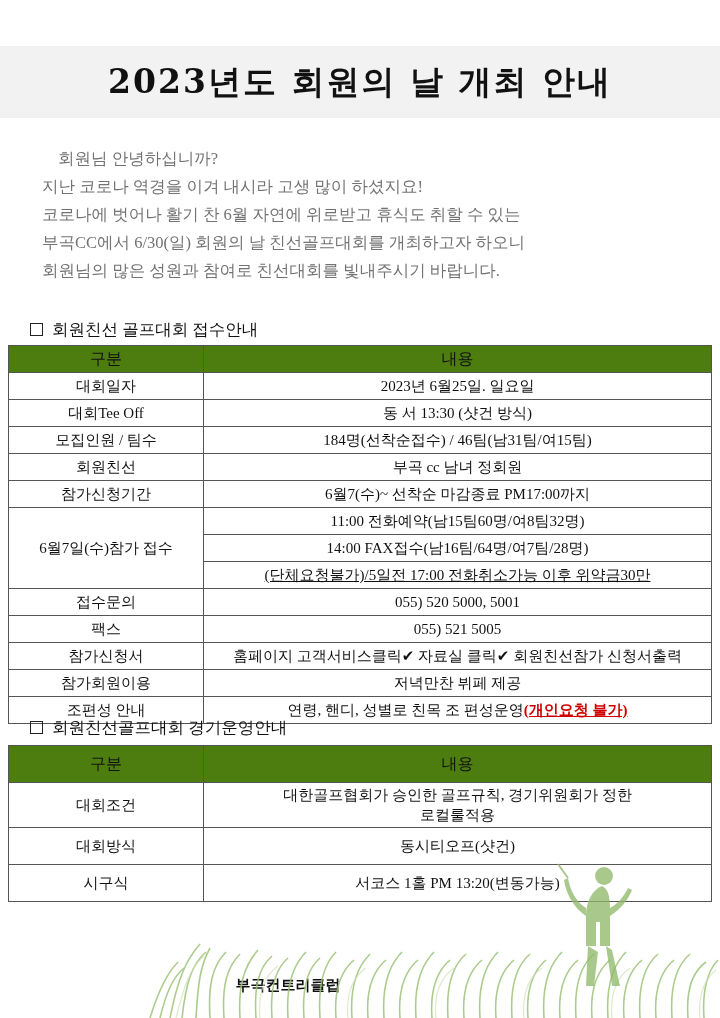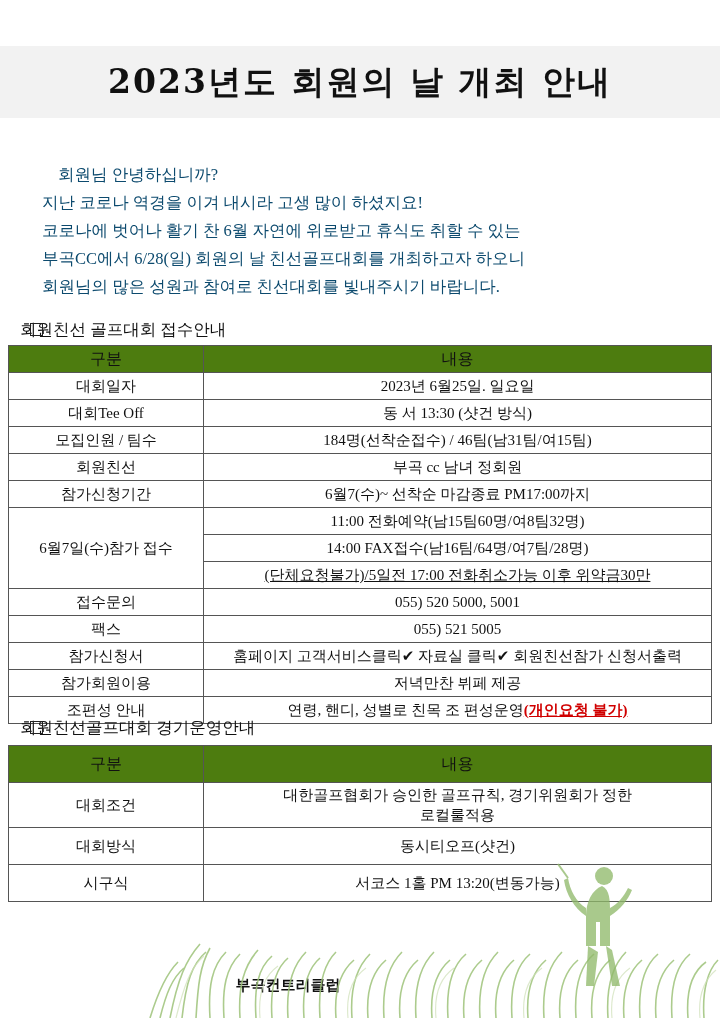--- a/index.html
+++ b/index.html
@@ -41,36 +41,36 @@
     font-size: 33px;
     font-weight: bold;
     letter-spacing: 2px;
     color: #111;
     white-space: nowrap;
   }
 
   
   .intro {
     position: absolute;
-    top: 161px;
+    top: 145px;
     left: 42px;
     width: 640px;
     font-size: 16.5px;
     line-height: 28px;
-    color: #0c4a6e;
+    color: #737373;
   }
   .intro .indent {
     padding-left: 16px;
   }
 
   
   .section-head {
     font-size: 16.5px;
     margin: 0;
-    padding-left: 20px;
+    padding-left: 52px;
     position: relative;
     color: #111;
     text-align: right;
   }
   .section-head .box {
     position: absolute;
     left: 30px;
     top: 4px;
     width: 11px;
     height: 11px;
@@ -156,21 +156,21 @@
 <div class="page">
 
   <div class="title-band">
     <div class="title">2023년도 회원의 날 개최 안내</div>
   </div>
 
   <div class="intro">
     <div class="indent">회원님 안녕하십니까?</div>
     <div>지난 코로나 역경을 이겨 내시라 고생 많이 하셨지요!</div>
     <div>코로나에 벗어나 활기 찬 6월 자연에 위로받고 휴식도 취할 수 있는</div>
-    <div>부곡CC에서 6/28(일) 회원의 날 친선골프대회를 개최하고자 하오니</div>
+    <div>부곡CC에서 6/30(일) 회원의 날 친선골프대회를 개최하고자 하오니</div>
     <div>회원님의 많은 성원과 참여로 친선대회를 빛내주시기 바랍니다.</div>
   </div>
 
   <div class="section-head sec1-head">
     <span class="box"></span>
     <span>회원친선 골프대회 접수안내</span>
   </div>
 
   <table class="doc t1">
     <colgroup>

